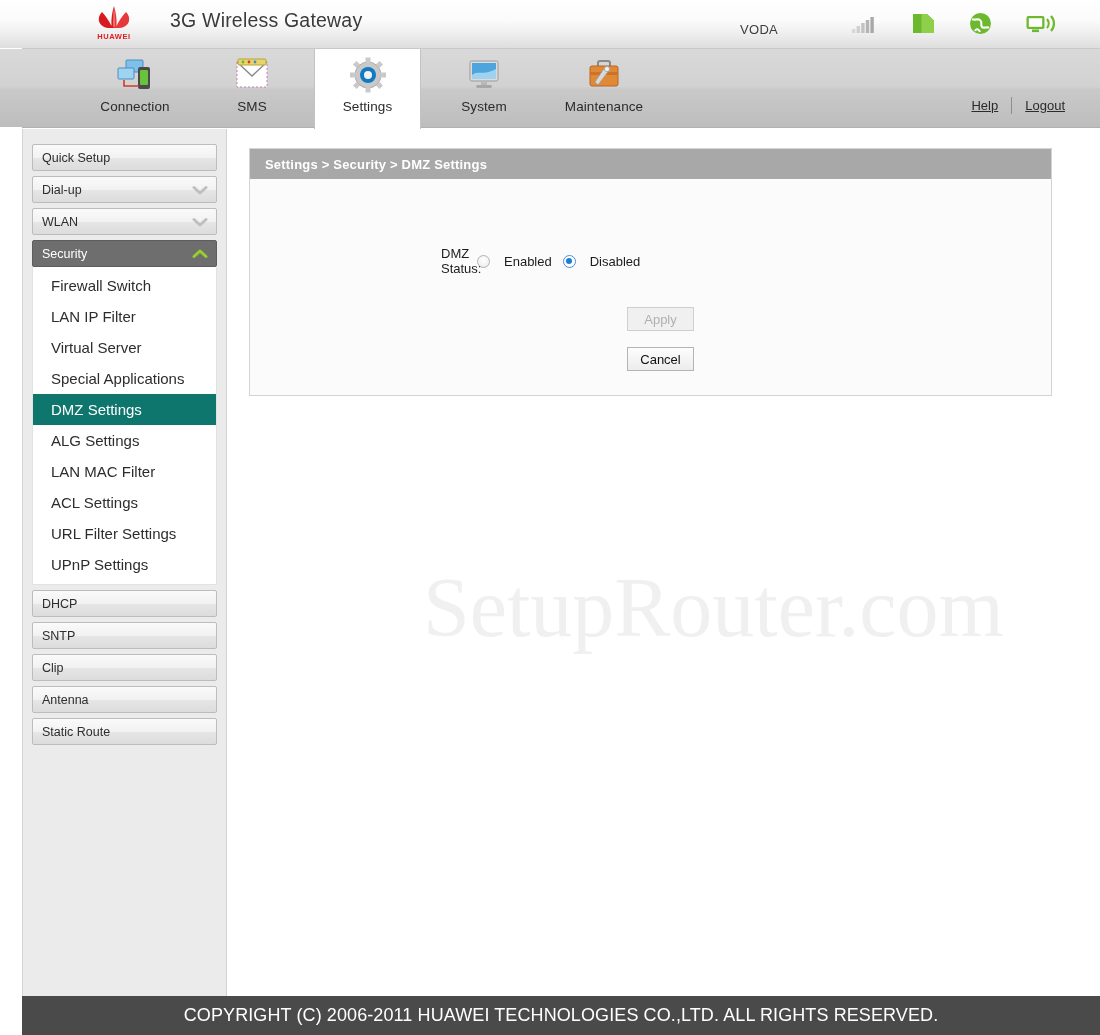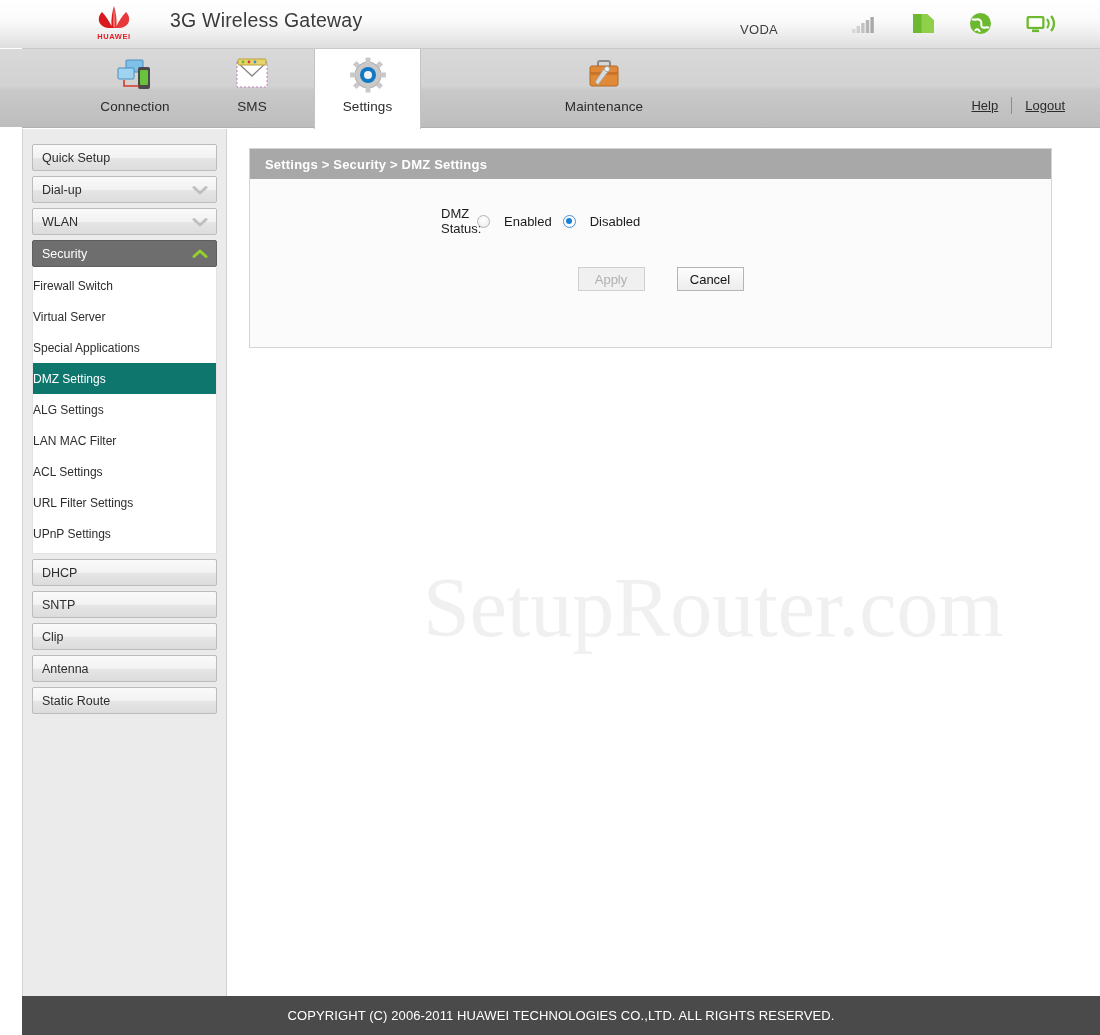--- a/index.html
+++ b/index.html
@@ -167,21 +167,22 @@
     background: #ffffff;
     margin: 0 9px 5px 10px;
     border-left: 1px solid #e2e2e2;
     border-right: 1px solid #e2e2e2;
     border-bottom: 1px solid #e2e2e2;
     padding: 3px 0 4px 0;
   }
   .subitem {
     height: 31px;
     display: flex; align-items: center;
-    font-size: 12px;
+    padding-left: 18px;
+    font-size: 15px;
     color: #2d2d2d;
     cursor: pointer;
   }
   .subitem.selected {
     background: #f5a councils;
   }
   .subitem.selected {
     background: #0f766e;
     color: #ffffff;
   }
@@ -220,20 +221,21 @@
     padding-left: 15px;
     color: #ffffff;
     font-size: 13px;
     font-weight: bold;
     letter-spacing: .2px;
   }
   .panel-body {
     background: #fbfbfb;
     padding: 27px 0 24px 0;
     min-height: 168px;
+    margin-top: 40px;
   }
 
   .form-row {
     display: flex; align-items: center;
     margin-bottom: 14px;
   }
   .form-label {
     width: 212px;
     text-align: left;
     padding-left: 191px;
@@ -268,21 +270,21 @@
     background: #ffffff;
     font-size: 12px;
     padding: 0 4px;
     color: #222;
     outline: none;
     font-family: "Liberation Sans", sans-serif;
   }
 
   .btn-row {
     display: flex; justify-content: center; align-items: center;
-    gap: 32px; margin-top: 31px; padding-left: 20px;
+    gap: 16px; margin-top: 31px; padding-left: 20px; flex-direction: column;
   }
   .btn {
     min-width: 67px; height: 24px;
     border: 1px solid #b4b4b4;
     background: linear-gradient(to bottom, #fdfdfd 0%, #f4f4f4 52%, #ececec 100%);
     font-size: 13px;
     color: #111111;
     display:flex; align-items:center; justify-content:center;
     cursor: pointer;
     font-family: "Liberation Sans", sans-serif;
@@ -295,21 +297,21 @@
   }
 
   
   .footer {
     position: absolute;
     left: 22px; right: 0; bottom: 0;
     height: 39px;
     background: #4a4a4a;
     display: flex; align-items: center; justify-content: center;
     color: #ffffff;
-    font-size: 13px;
+    font-size: 18px;
     letter-spacing: .1px;
   }
   .footer::before{
     content:"";
     position:absolute; left:-22px; top:0; width:22px; height:100%;
     background:#ffffff;
   }
 </style>
 </head>
 <body>
@@ -402,20 +404,32 @@
             <rect x="5" y="26" width="5" height="5" transform="rotate(45 7.5 28.5)"></rect>
             <rect x="28" y="26" width="5" height="5" transform="rotate(-45 30.5 28.5)"></rect>
           </g>
           <circle cx="19" cy="18" r="8" fill="#1279c4"></circle>
           <circle cx="19" cy="18" r="4" fill="#f2f2f2"></circle>
         </svg>
       </span>
       <span class="tab-label">Settings</span>
     </div>
 
+    <div class="tab" style="left:410px; width:104px;">
+      <span class="tab-ico">
+        <svg width="38" height="34" viewBox="0 0 38 34">
+          <rect x="5" y="3" width="28" height="20" rx="1.5" fill="#dcdcdc" stroke="#9a9a9a"></rect>
+          <rect x="7" y="5" width="24" height="16" fill="#4ea4dd"></rect>
+          <path d="M7 17 C13 12 18 18 31 11 L31 21 L7 21 Z" fill="#9fd2f0"></path>
+          <rect x="16" y="23" width="6" height="4" fill="#b8b8b8"></rect>
+          <rect x="11" y="27" width="16" height="3" rx="1.4" fill="#a8a8a8"></rect>
+        </svg>
+      </span>
+      <span class="tab-label">System</span>
+    </div>
 
     <div class="tab" style="left:518px; width:128px;">
       <span class="tab-ico">
         <svg width="38" height="34" viewBox="0 0 38 34">
           <path d="M13 8 V5 a2 2 0 0 1 2-2 h8 a2 2 0 0 1 2 2 V8" stroke="#8a8a8a" stroke-width="2" fill="none"></path>
           <rect x="5" y="8" width="28" height="20" rx="2" fill="#e08a37" stroke="#b46824"></rect>
           <rect x="5" y="14" width="28" height="3" fill="#c9742a"></rect>
           <path d="M13 27 L25 11 a3.5 3.5 0 0 0 -5 -2 l-10 15 z" fill="#d9d9d9" stroke="#9a9a9a" stroke-width="0.8"></path>
           <circle cx="22" cy="11" r="2.6" fill="#f2f2f2" stroke="#9a9a9a" stroke-width="0.8"></circle>
         </svg>
@@ -455,20 +469,23 @@
       <div class="nav-top expanded">
         <span>Security</span>
         <svg class="chev" viewBox="0 0 16 10">
           <path d="M2 7.5 L8 2 L14 7.5" stroke="#97d02c" stroke-width="3" fill="none" stroke-linecap="round" stroke-linejoin="round"></path>
         </svg>
       </div>
 
       <div class="subnav">
         <div class="subitem">
           <span>Firewall Switch</span>
+        </div>
+        <div class="subitem">
+          <span>LAN IP Filter</span>
         </div>
         <div class="subitem">
           <span>Virtual Server</span>
         </div>
         <div class="subitem">
           <span>Special Applications</span>
         </div>
         <div class="subitem selected">
           <span>DMZ Settings</span>
         </div>

